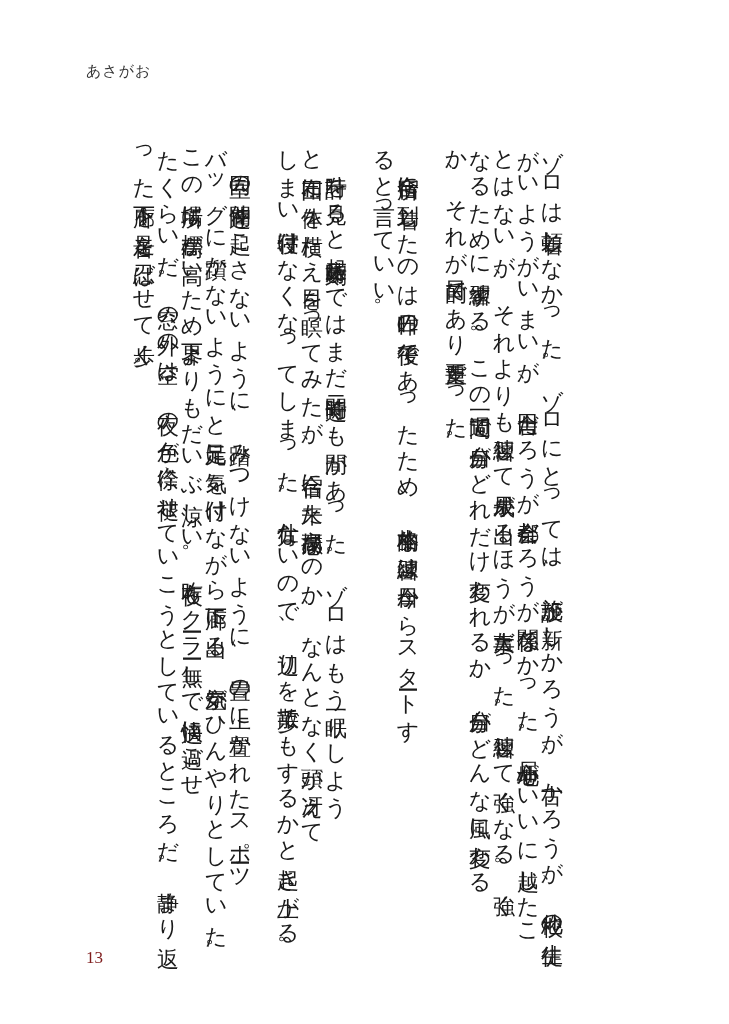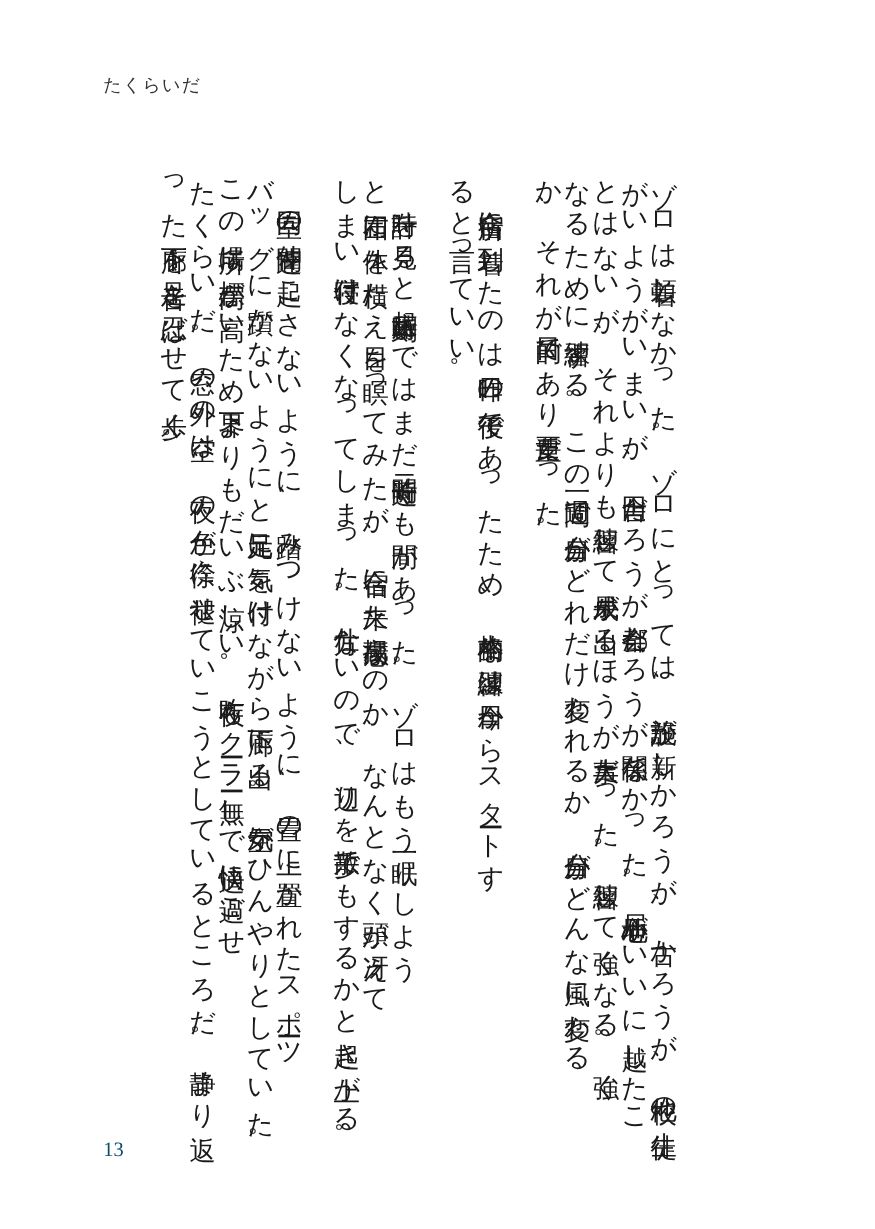--- a/index.html
+++ b/index.html
@@ -1,32 +1,32 @@
 <!DOCTYPE html>
 <html><head>
 <meta charset="utf-8">
 <style>
   html, body { margin: 0; padding: 0; background: #ffffff; }
   body { width: 729px; height: 1024px; position: relative; overflow: hidden;
          font-family: "DejaVu Serif", "Liberation Serif", serif; color: #1a1a1a; }
   .running-head { position: absolute; left: 86px; top: 62px; font-size: 15px;
                   font-family: "DejaVu Sans", sans-serif; color: #333; letter-spacing: 1px; }
   .page-number { position: absolute; left: 86px; top: 948px; font-size: 17px;
-                 font-family: "Liberation Serif", serif; color: #0c4a6e; }
+                 font-family: "Liberation Serif", serif; color: #7f1d1d; }
   .text-block { position: absolute; top: 135px; right: 165px; height: 790px;
                 writing-mode: vertical-rl; -webkit-writing-mode: vertical-rl;
                 font-size: 22px; line-height: 24px; letter-spacing: 1.3px;
                 font-family: "DejaVu Sans", sans-serif; color: #1a1a1a; }
   .line { display: block; white-space: nowrap; }
   .blank { display: block; width: 24px; }
 </style>
 </head>
 <body>
 
-<div class="running-head">たくらいだ</div>
+<div class="running-head">あさがお</div>
 
 <div class="text-block">
   <span class="line">ゾロは頓着しなかった。ゾロにとっては、施設が新しかろうが、古かろうが、他校の生徒</span>
   <span class="line">がいようがいまいが、田舎だろうが都会だろうが関係なかった。居心地がいいに越したこ</span>
   <span class="line">とはないが、それよりも練習して成果が出るほうが大事だった。練習して強くなる。強く</span>
   <span class="line">なるために練習する。この一週間で自分がどれだけ変われるか、自分がどんな風に変わる</span>
   <span class="line">か、それが目的であり重要だった。</span>
   <span class="blank"></span>
   <span class="line">　合宿所に到着したのは昨日の午後であったため、本格的な練習は今日からスタートす</span>
   <span class="line">ると言っていい。</span>

